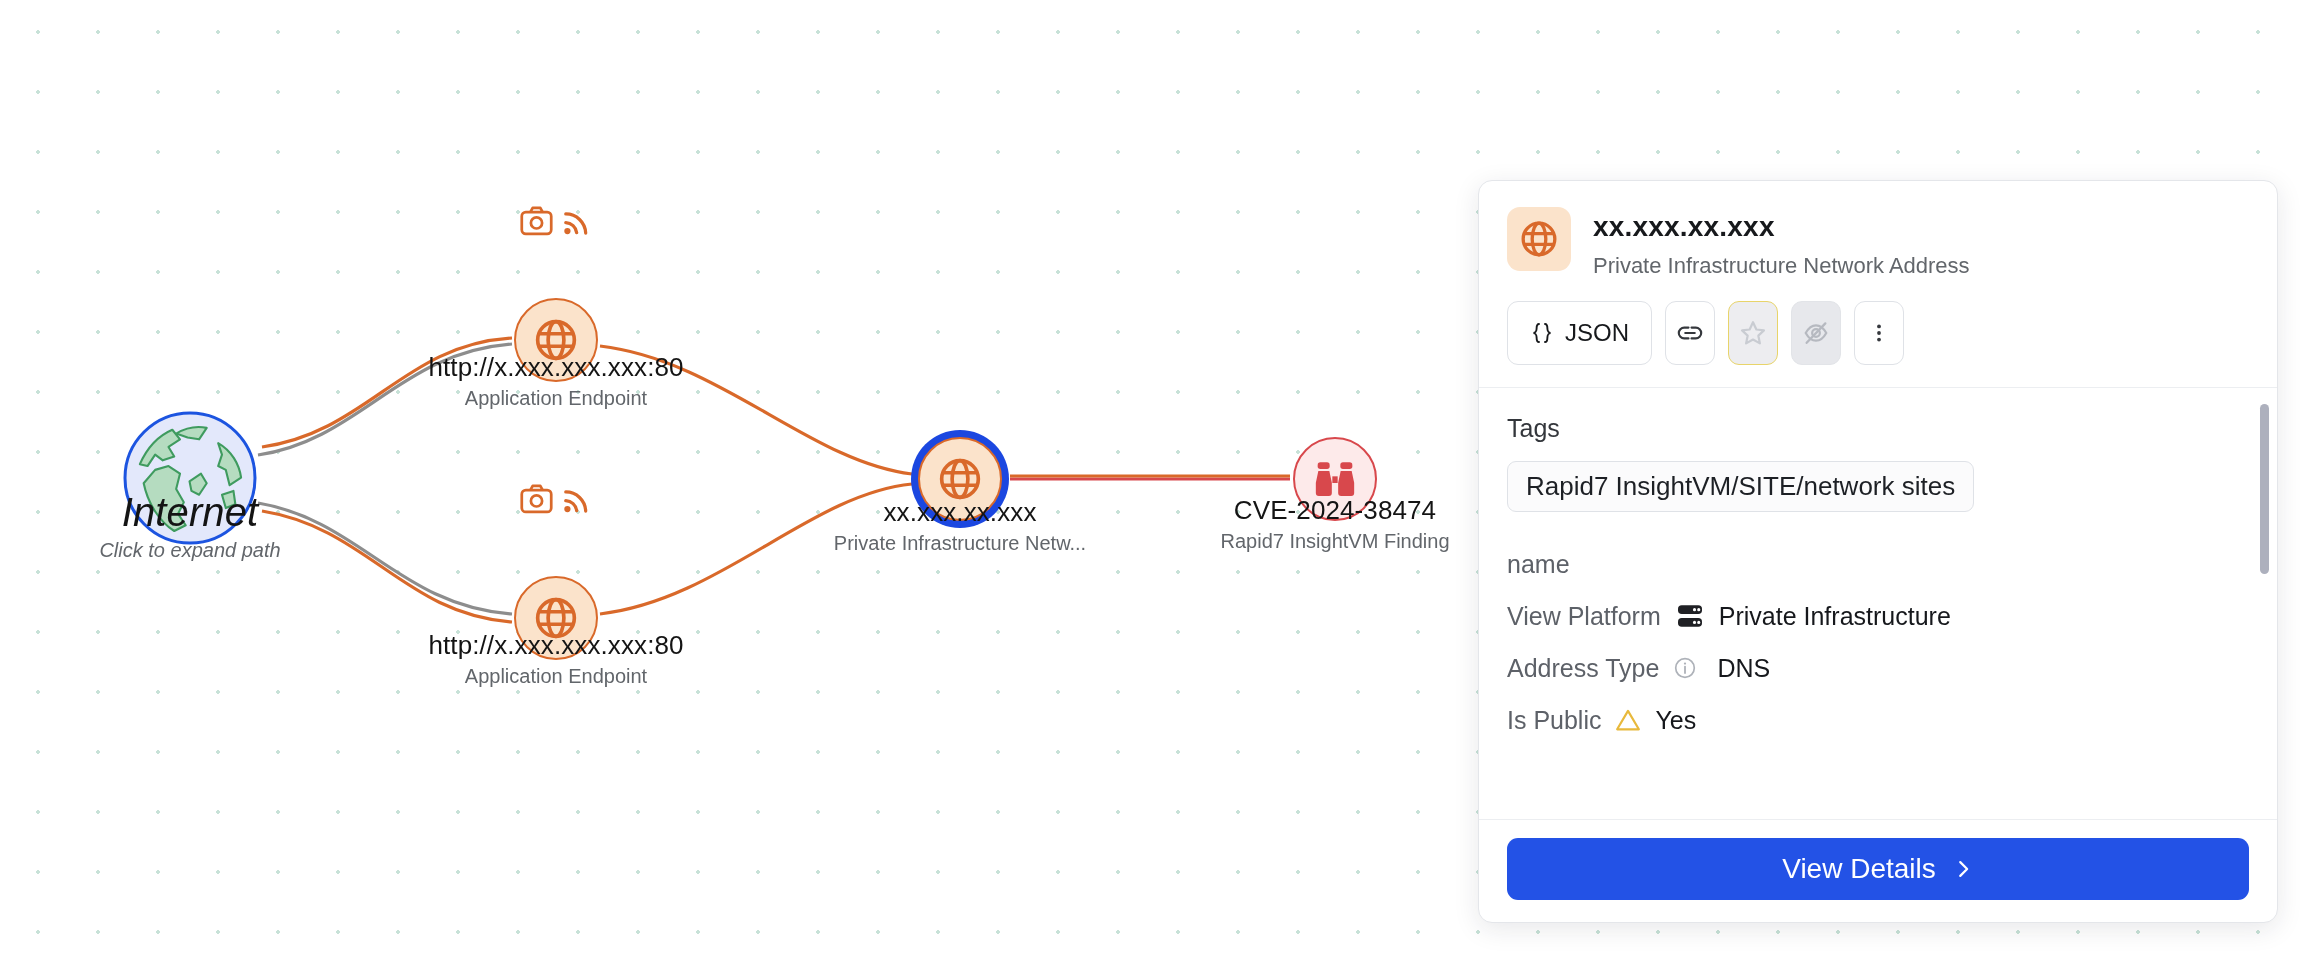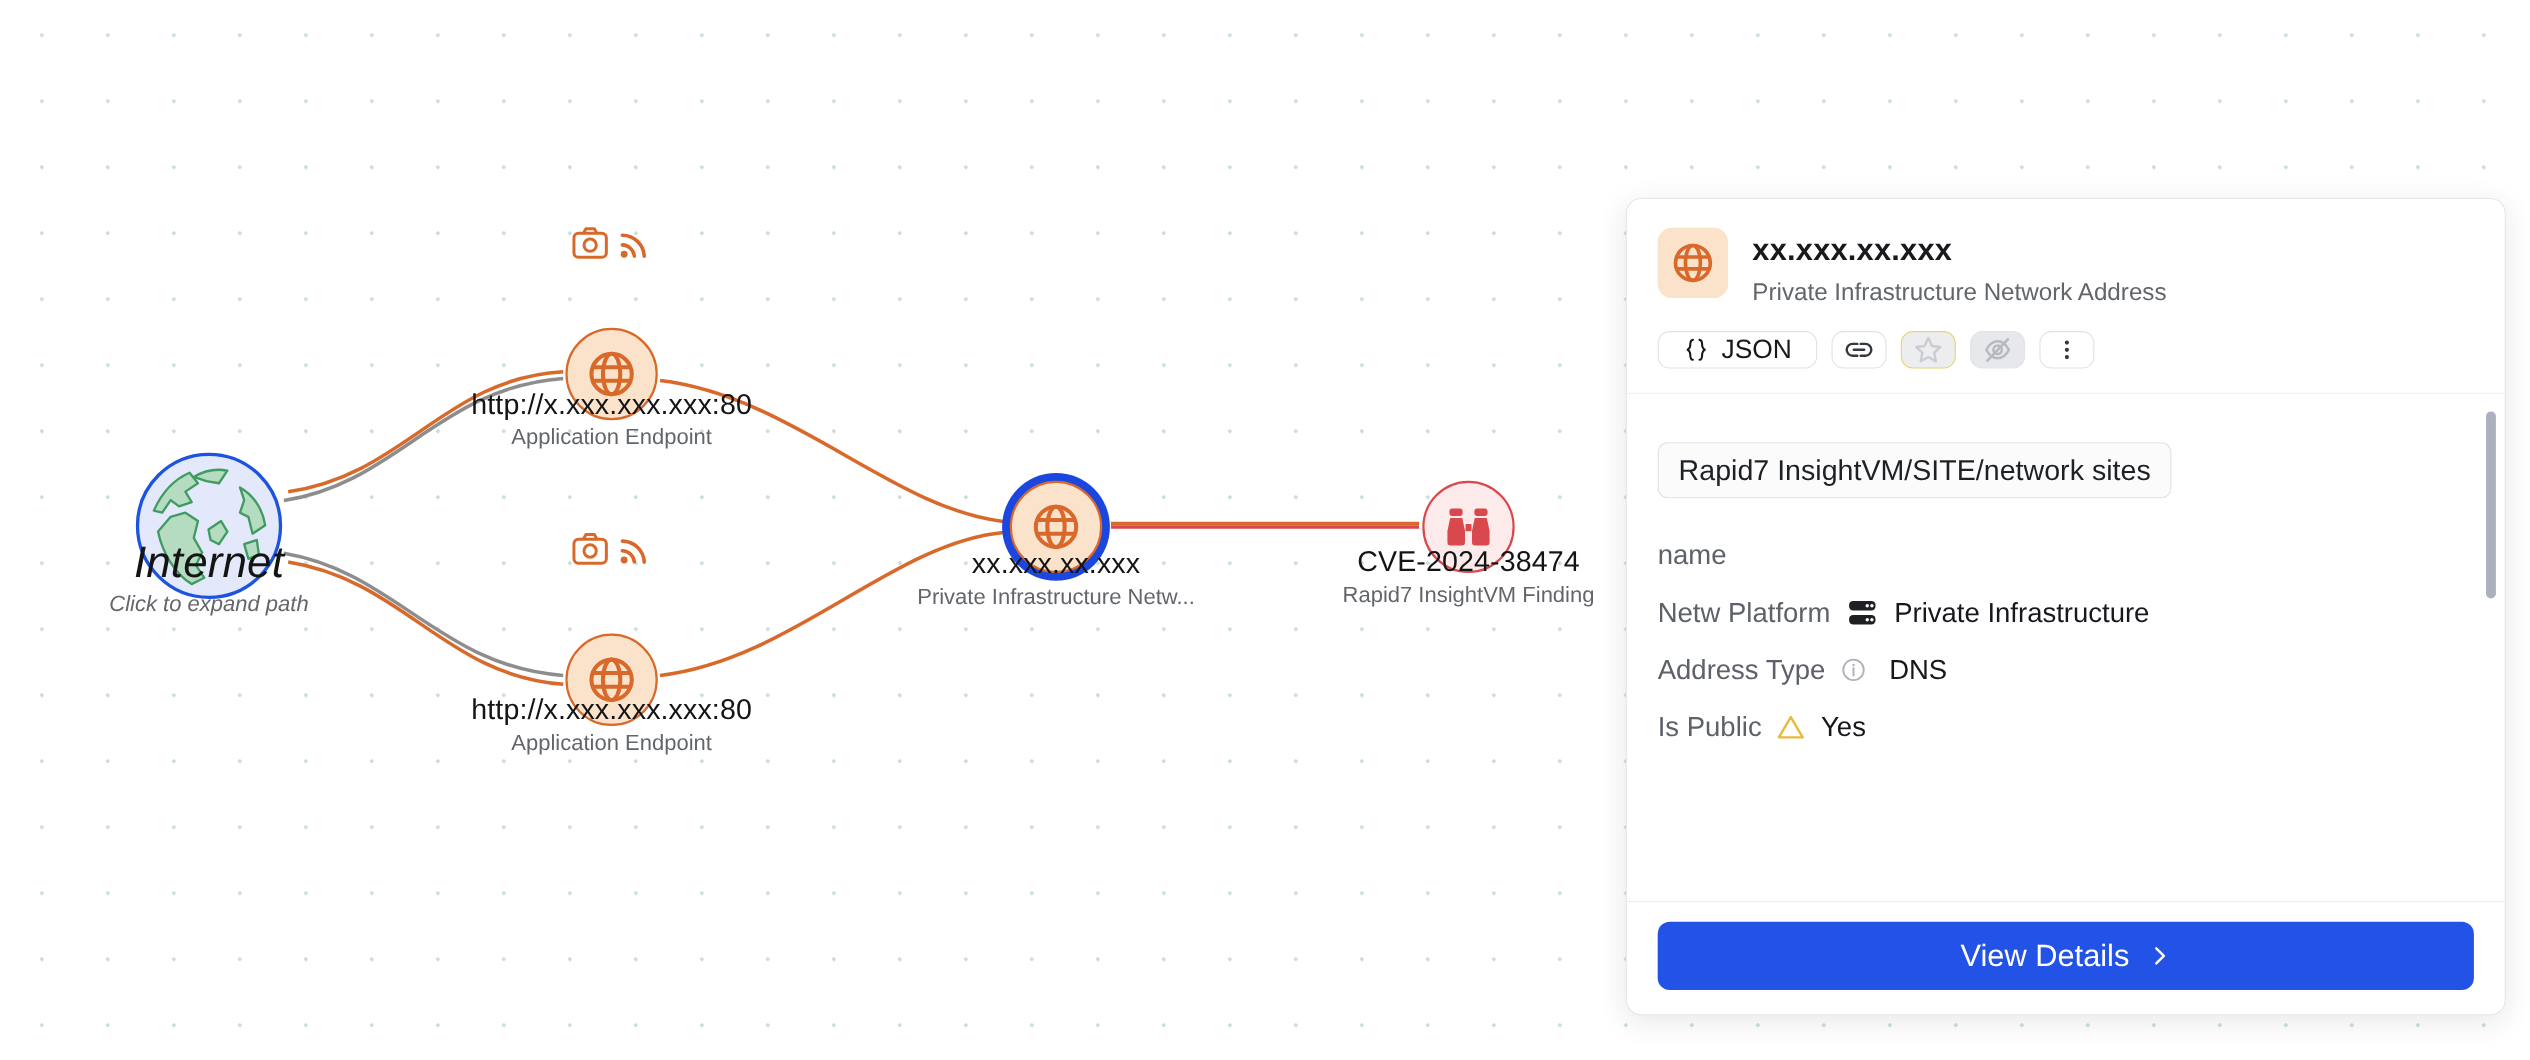--- a/index.html
+++ b/index.html
@@ -92,21 +92,21 @@
     background: #fbe3cb;
     border-radius: 13px;
     display: flex; align-items: center; justify-content: center;
   }
   .entity-heading { padding-top: 4px; }
   .entity-title { font-size: 28px; font-weight: bold; color: #17191c; letter-spacing: .2px; }
   .entity-subtitle { font-size: 22px; color: #62666b; margin-top: 10px; }
 
   .action-row { display: flex; gap: 13px; margin-top: 22px; }
   .act-btn {
-    height: 34px;
+    height: 64px;
     border: 1px solid #dfe2e7;
     border-radius: 11px;
     background: #fff;
     display: flex; align-items: center; justify-content: center;
     gap: 11px;
     cursor: pointer;
   }
   .act-btn.wide { padding: 0 22px; }
   .act-btn.square { width: 50px; }
   .act-btn-label { font-size: 24px; color: #17191c; }
@@ -343,31 +343,32 @@
           <svg width="24" height="24" viewBox="0 0 24 24">
             <circle cx="12" cy="5.4" r="1.9" fill="#35383d"></circle>
             <circle cx="12" cy="12" r="1.9" fill="#35383d"></circle>
             <circle cx="12" cy="18.6" r="1.9" fill="#35383d"></circle>
           </svg>
         </div>
       </div>
     </div>
 
     <div class="panel-body">
+      <div class="section-label">Tags</div>
       <div class="tag-chip">Rapid7 InsightVM/SITE/network sites</div>
 
       <div class="kv-list">
         <div class="kv-row">
           <span class="kv-key">name</span>
           <span class="kv-val"></span>
         </div>
 
 
         <div class="kv-row">
-          <span class="kv-key">Netw Platform</span>
+          <span class="kv-key">View Platform</span>
           <svg width="30" height="30" viewBox="0 0 24 24">
             <rect x="2.4" y="3.4" width="19.2" height="7.0" rx="3.0" fill="#1f2024"></rect>
             <rect x="2.4" y="13.6" width="19.2" height="7.0" rx="3.0" fill="#1f2024"></rect>
             <circle cx="15.6" cy="6.9" r="1.25" fill="#ffffff"></circle>
             <circle cx="19.0" cy="6.9" r="1.25" fill="#ffffff"></circle>
             <circle cx="15.6" cy="17.1" r="1.25" fill="#ffffff"></circle>
             <circle cx="19.0" cy="17.1" r="1.25" fill="#ffffff"></circle>
           </svg>
           <span class="kv-val">Private Infrastructure</span>
         </div>

